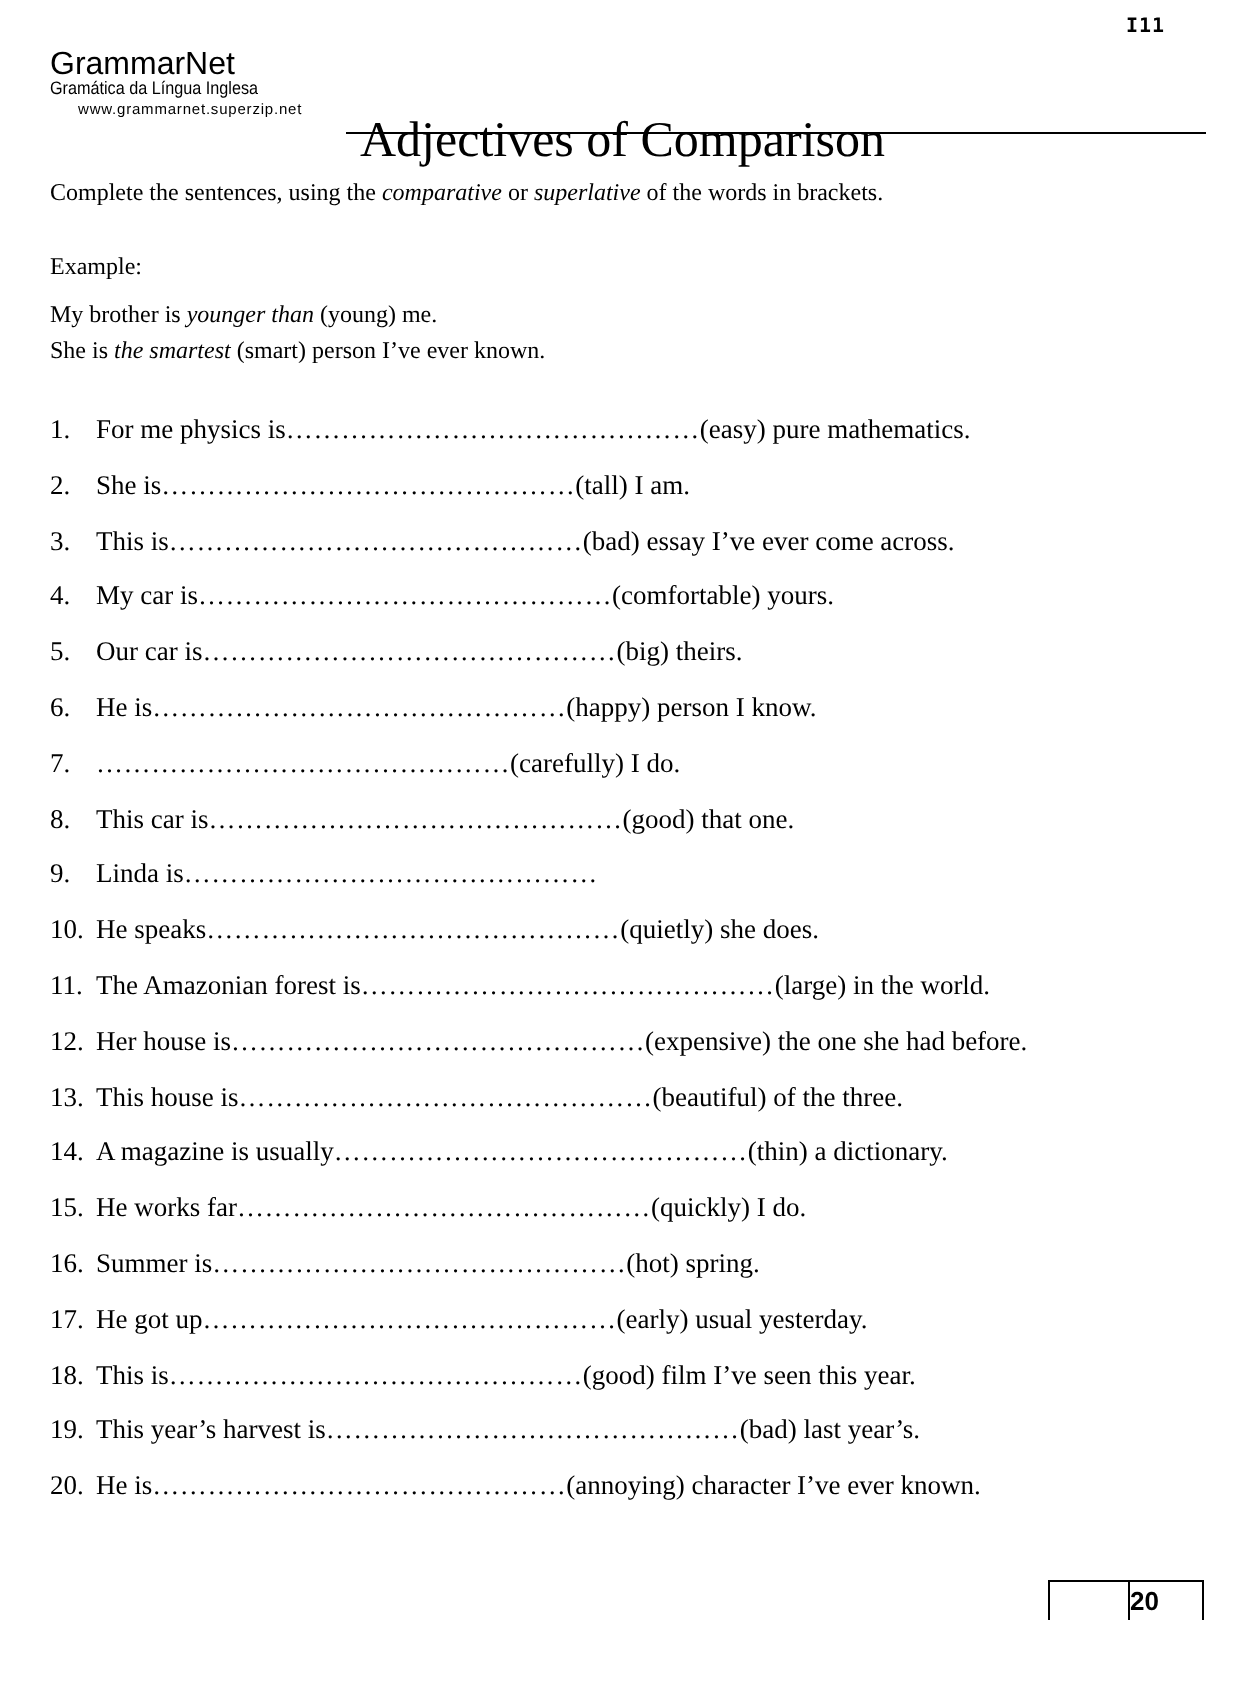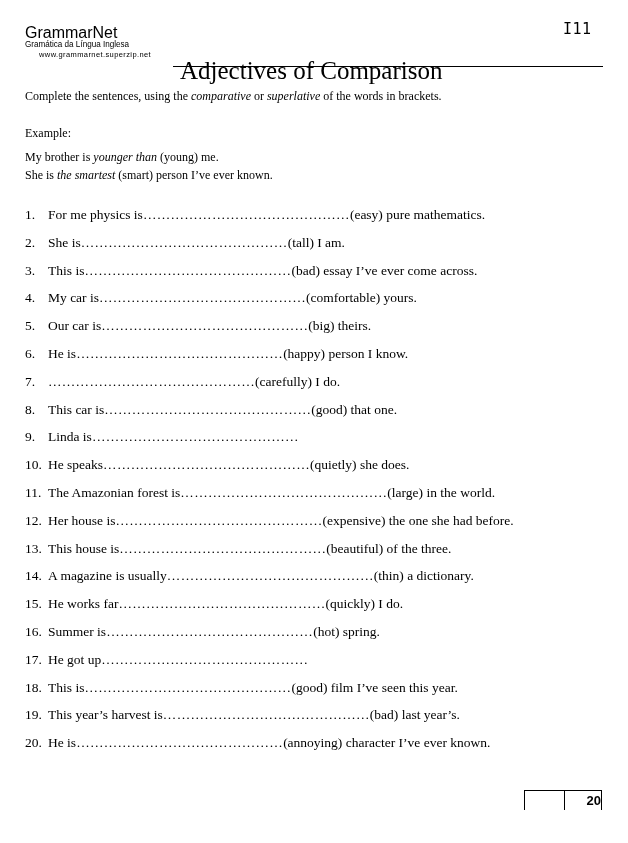--- a/index.html
+++ b/index.html
@@ -1,35 +1,35 @@
 <!DOCTYPE html>
 <html><head>
   <meta charset="utf-8">
   <style>
     html, body { margin: 0; padding: 0; background: #ffffff; }
     body { width: 628px; height: 843px; position: relative; overflow: hidden; color: #000; }
-    .code { position: absolute; left: 563px; top: 20px; font-family: "DejaVu Sans Mono", monospace; font-size: 15px; font-weight: normal; letter-spacing: 0.5px; }
+    .code { position: absolute; left: 563px; top: 8px; font-family: "DejaVu Sans Mono", monospace; font-size: 10px; font-weight: bold; letter-spacing: 0.5px; }
     .brand { position: absolute; left: 25px; top: 26px; font-family: "Liberation Sans", sans-serif; }
     .brand-name { font-size: 16px; line-height: 13px; }
     .brand-sub { font-size: 9px; line-height: 11px; transform: scaleX(0.9); transform-origin: left; white-space: nowrap; }
     .brand-url { font-size: 7.5px; line-height: 9px; letter-spacing: 0.4px; white-space: nowrap; padding-left: 14px; }
     .title { position: absolute; left: 180px; top: 28px; font-family: "Liberation Serif", serif; font-weight: normal; font-size: 25px; line-height: 30px; white-space: nowrap; margin-top: 28px; }
     .title-rule { position: absolute; left: 173px; top: 66px; width: 430px; height: 1px; background: #000; }
     .doc { position: absolute; left: 25px; font-family: "Liberation Serif", serif; font-size: 12px; white-space: nowrap; }
     .instr { top: 89px; }
     .ex-label { top: 126px; }
     .ex1 { top: 150px; }
     .ex2 { top: 168px; }
     .exercises { position: absolute; left: 25px; top: 207px; margin: 0; padding: 0; list-style: none; font-family: "Liberation Serif", serif; font-size: 13.5px; }
     .exercises li { height: 27.8px; white-space: nowrap; display: flex; }
     .num { display: inline-block; width: 23px; }
     .blank { letter-spacing: 0.3px; }
     .score-box { position: absolute; left: 524px; top: 790px; width: 76px; height: 19px; border: 1px solid #000; border-bottom: none; display: flex; }
     .score-box .cell-left { width: 39px; border-right: 1px solid #000; }
-    .score-box .cell-right { flex: 1; text-align: right; font-family: "Liberation Sans", sans-serif; font-weight: bold; font-size: 13px; line-height: 19px; }
+    .score-box .cell-right { flex: 1; text-align: left; font-family: "Liberation Sans", sans-serif; font-weight: bold; font-size: 13px; line-height: 19px; }
   </style>
 </head>
 <body>
 
 <div class="code">I11</div>
 
 <div class="brand">
   <div class="brand-name">GrammarNet</div>
   <div class="brand-sub">Gramática da Língua Inglesa</div>
   <div class="brand-url">www.grammarnet.superzip.net</div>
@@ -136,20 +136,21 @@
     <li>
       <span class="num">16.</span>
       <span>Summer is </span>
       <span class="blank">………………………………………</span>
       <span> (hot) spring.</span>
     </li>
     <li>
       <span class="num">17.</span>
       <span>He got up </span>
       <span class="blank">………………………………………</span>
+      <span> (early) usual yesterday.</span>
     </li>
     <li>
       <span class="num">18.</span>
       <span>This is </span>
       <span class="blank">………………………………………</span>
       <span> (good) film I’ve seen this year.</span>
     </li>
     <li>
       <span class="num">19.</span>
       <span>This year’s harvest is </span>

